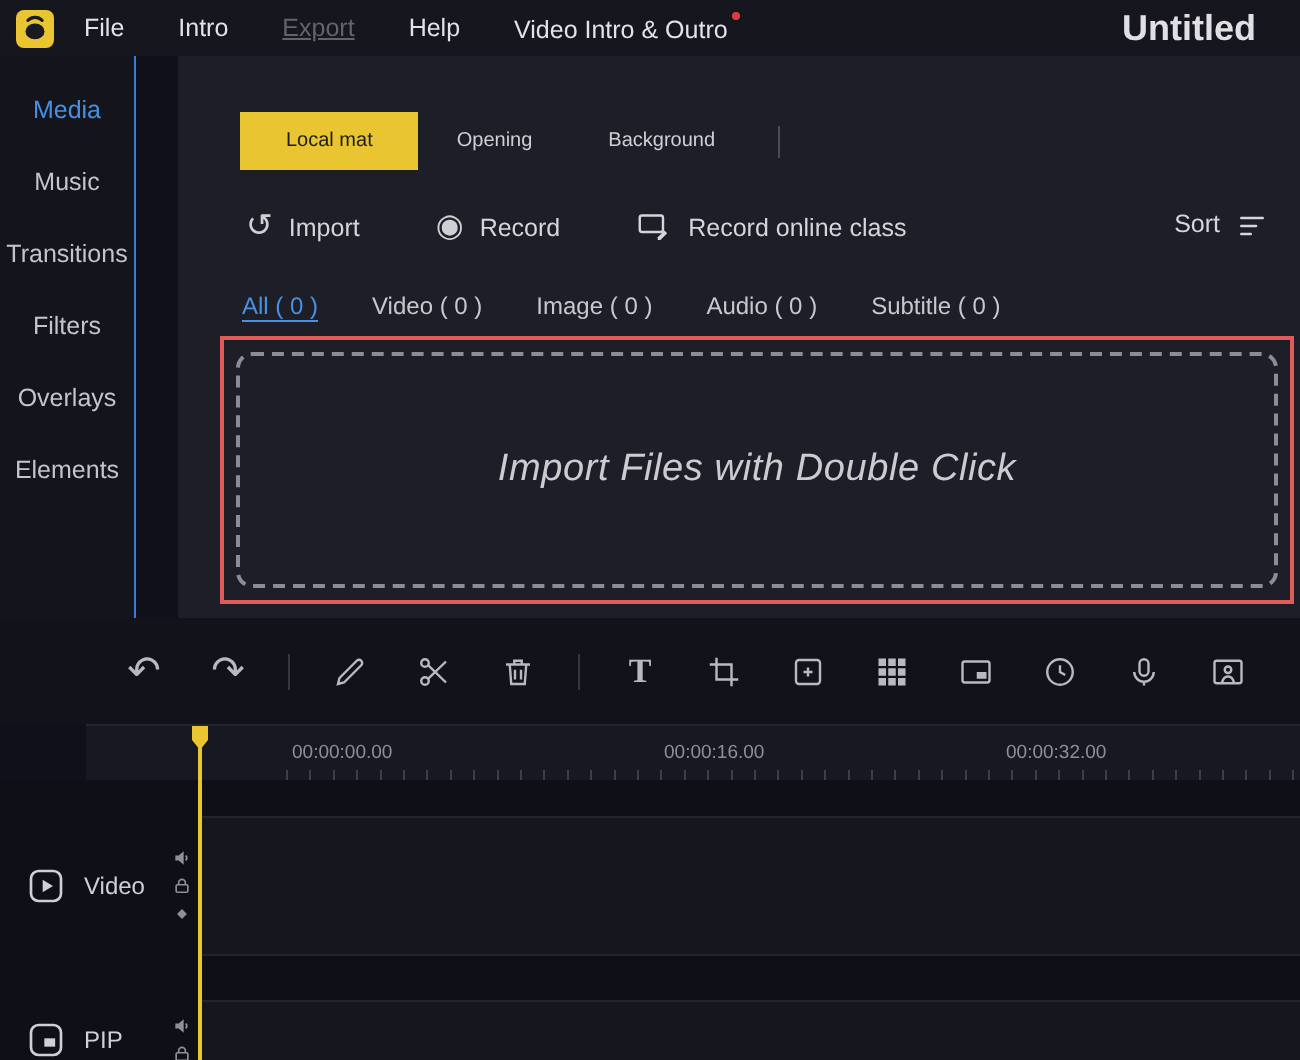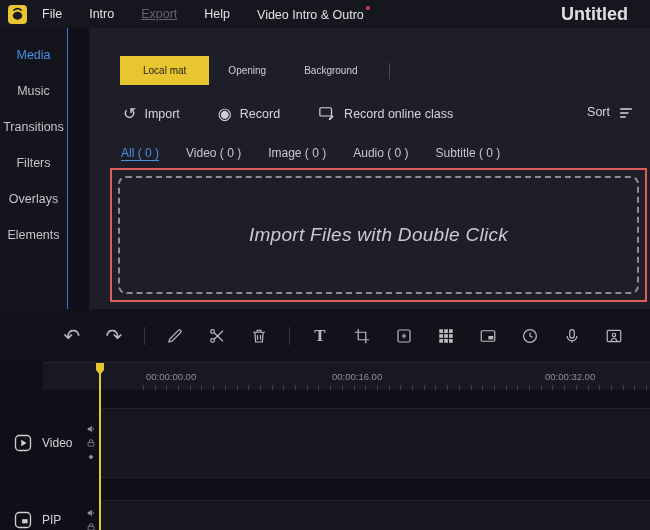--- a/index.html
+++ b/index.html
@@ -227,21 +227,21 @@
           <rect x="3" y="4.5" width="18" height="15" rx="1.5"></rect>
           <circle cx="12" cy="10.5" r="2.2"></circle>
           <path d="M8 19.5c.5-3 2-4.5 4-4.5s3.5 1.5 4 4.5"></path>
         </svg>
     </div>
   </div>
 
   <div class="ruler">
     <span class="ruler-label" style="left:103px">00:00:00.00</span>
     <span class="ruler-label" style="left:289px">00:00:16.00</span>
-    <span class="ruler-label" style="left:502px">00:00:32.00</span>
+    <span class="ruler-label" style="left:460px">00:00:32.00</span>
     <div class="ruler-ticks"></div>
   </div>
 
   <div class="tracks">
 
     <div class="track video">
       <div class="lane"></div>
       <div class="head">
         <svg viewBox="0 0 24 24" fill="none" stroke="currentColor" stroke-width="1.6">
             <rect x="3" y="3" width="18" height="18" rx="4.5"></rect>

